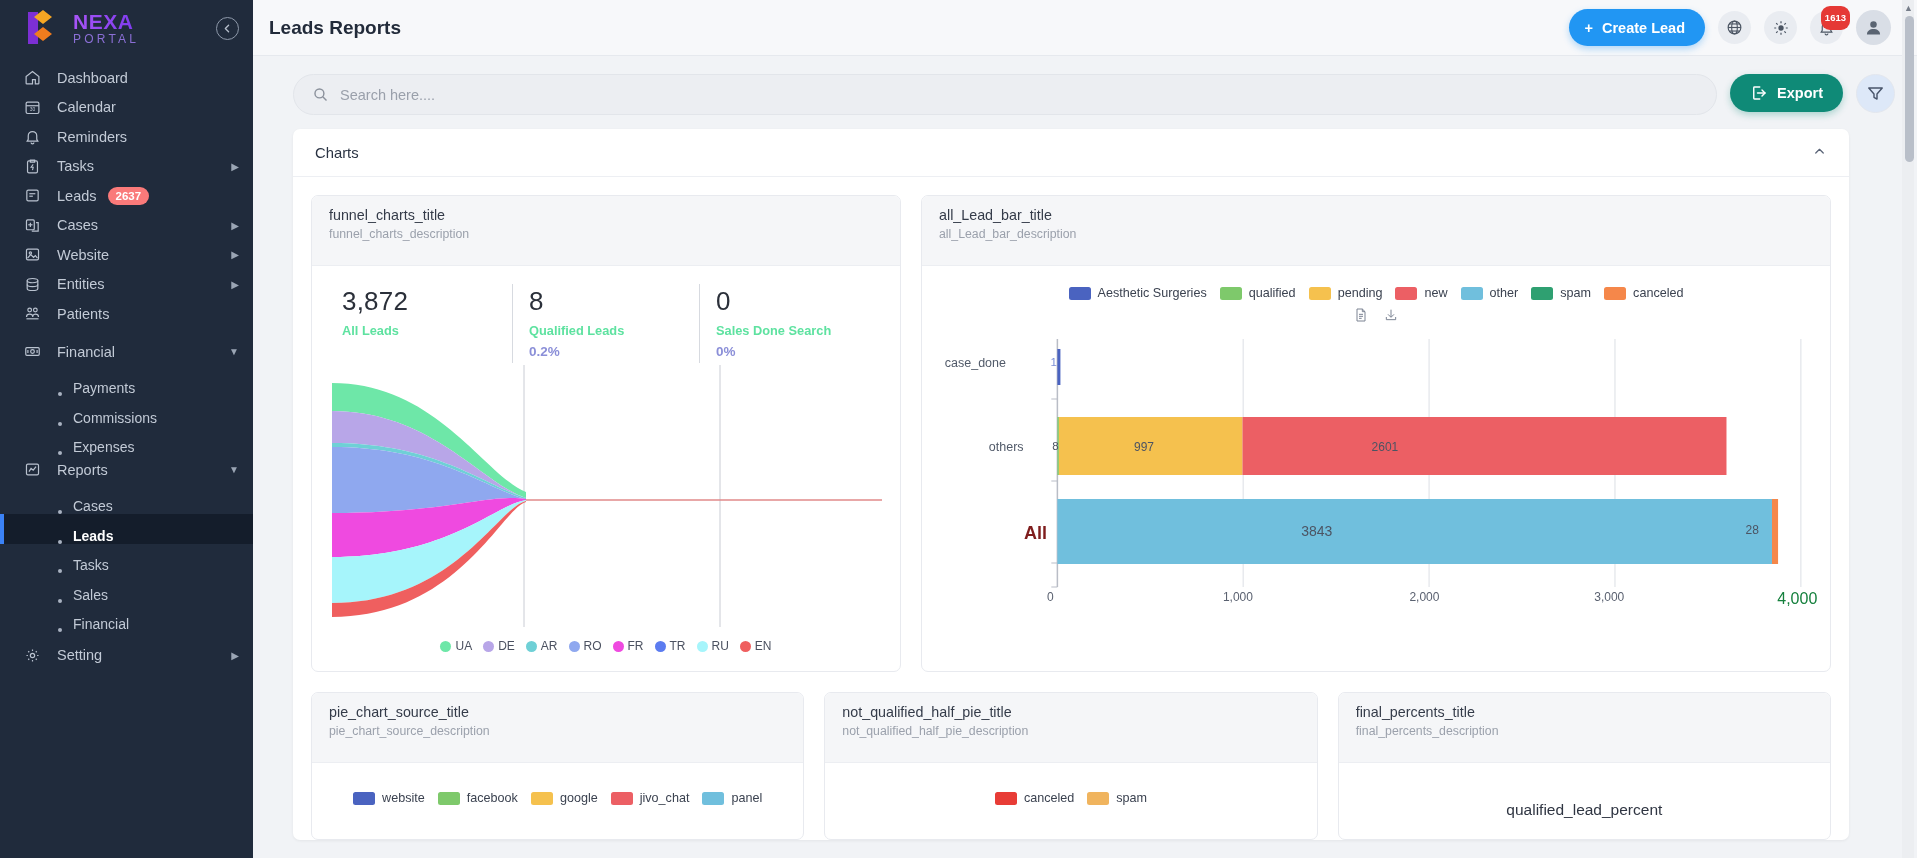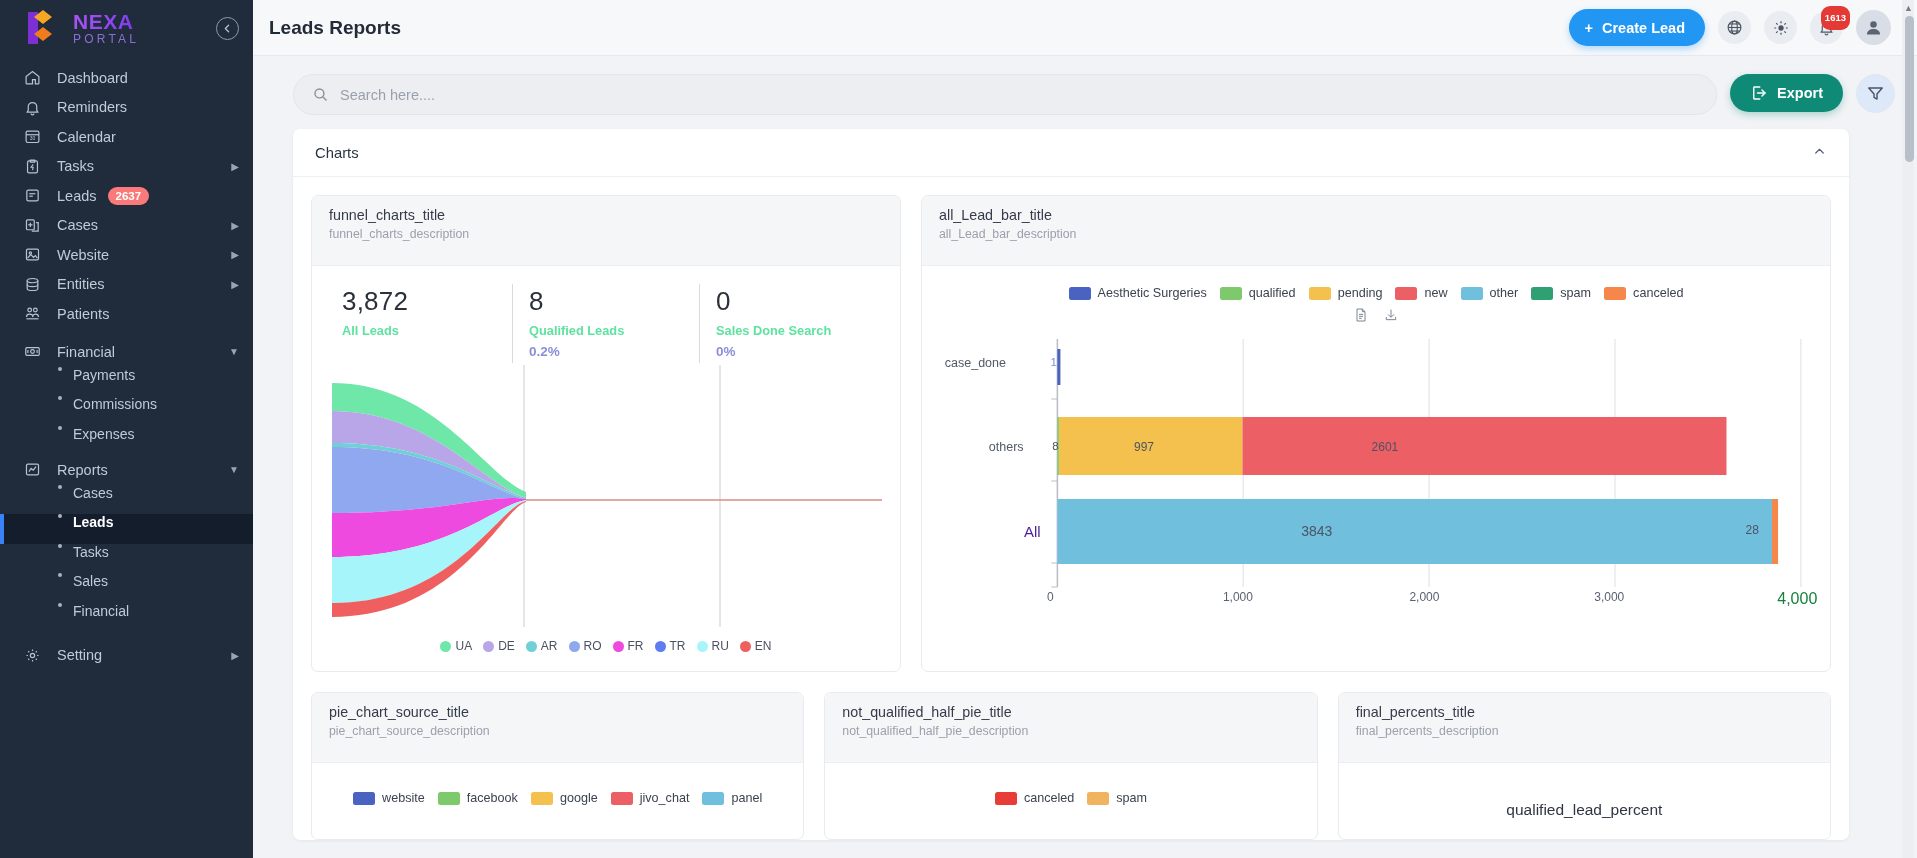--- a/index.html
+++ b/index.html
@@ -38,21 +38,21 @@
   .nav-item .ico { width: 21px; height: 21px; flex: none; display: flex;
     align-items: center; justify-content: center; color: #b9c2cf; }
   .nav-item .label { margin-left: 14px; white-space: nowrap; }
   .nav-item .caret { margin-left: auto; font-size: 10px; color: #9aa5b4; }
   .nav-space { height: 8.5px; }
   .badge-pill {
     margin-left: 11px; background: #fa7a7a; color: #fff; font-size: 11.5px;
     font-weight: 700; border-radius: 11px; padding: 2px 8px; line-height: 1.25;
   }
   .sub-item {
-    display:flex; align-items:flex-start; height: 29.5px; font-size: 14px;
+    display:flex; align-items:flex-end; height: 29.5px; font-size: 14px;
     color:#c2cad6; padding-left: 58px; cursor: pointer; position: relative;
   }
   .sub-item .dot { width:4px;height:4px;border-radius:50%;background:#a8b2c1;
     margin-right: 11px; flex:none; }
   .sub-item.active { background:#141d2b; color:#fff; font-weight:700; }
   .sub-item.active::before { content:""; position:absolute; left:0; top:0; bottom:0;
     width:4px; background:#3b82f6; }
 
   
   .main { flex: 1; height: 858px; display: flex; flex-direction: column;
@@ -195,36 +195,36 @@
           <svg width="17" height="17" viewBox="0 0 24 24" fill="none" stroke="currentColor" stroke-width="1.7">
             <path d="M3 10.5 L12 3.5 L21 10.5 V20 a1 1 0 0 1-1 1h-4v-6h-4v6H4a1 1 0 0 1-1-1z"></path>
           </svg>
         </span>
         <span class="label">Dashboard</span>
       </div>
 
       <div class="nav-item">
         <span class="ico">
           <svg width="17" height="17" viewBox="0 0 24 24" fill="none" stroke="currentColor" stroke-width="1.7">
-            <path d="M18 16v-5a6 6 0 0 0-12 0v5l-1.5 2.5h15z"></path>
-              <path d="M10 20.5a2 2 0 0 0 4 0"></path>
-          </svg>
-        </span>
-        <span class="label">Reminders</span>
-      </div>
-
-      <div class="nav-item">
-        <span class="ico">
-          <svg width="17" height="17" viewBox="0 0 24 24" fill="none" stroke="currentColor" stroke-width="1.7">
             <rect x="3" y="4.5" width="18" height="16" rx="2"></rect>
               <line x1="3" y1="9.5" x2="21" y2="9.5"></line>
             <text x="12" y="17.5" font-size="7" fill="currentColor" stroke="none" text-anchor="middle">30</text>
           </svg>
         </span>
         <span class="label">Calendar</span>
+      </div>
+
+      <div class="nav-item">
+        <span class="ico">
+          <svg width="17" height="17" viewBox="0 0 24 24" fill="none" stroke="currentColor" stroke-width="1.7">
+            <path d="M18 16v-5a6 6 0 0 0-12 0v5l-1.5 2.5h15z"></path>
+              <path d="M10 20.5a2 2 0 0 0 4 0"></path>
+          </svg>
+        </span>
+        <span class="label">Reminders</span>
       </div>
 
       <div class="nav-item">
         <span class="ico">
           <svg width="17" height="17" viewBox="0 0 24 24" fill="none" stroke="currentColor" stroke-width="1.7">
             <rect x="5" y="4" width="14" height="17" rx="2"></rect>
               <path d="M9 3h6v3H9z"></path>
             <path d="M13 9l-3 4h3l-1 4" stroke-width="1.5"></path>
           </svg>
         </span>
@@ -618,21 +618,21 @@
                   
                   <div style="position:absolute;left:0;top:0;width:100%;height:270px;pointer-events:none;">
                     <span style="position:absolute;left:1.0%;top:8.5%;font-size:12.5px;color:#515a69;">case_done</span>
                     <span style="position:absolute;left:13.0%;top:8.5%;font-size:11.5px;color:#7b8fd6;">1</span>
 
                     <span style="position:absolute;left:6.0%;top:39.5%;font-size:12.5px;color:#515a69;">others</span>
                     <span style="position:absolute;left:13.2%;top:39.5%;font-size:11.5px;color:#4c5463;">8</span>
                     <span style="position:absolute;left:22.5%;top:39.5%;font-size:12px;color:#4c5463;">997</span>
                     <span style="position:absolute;left:49.5%;top:39.5%;font-size:12px;color:#4c5463;">2601</span>
 
-                    <span style="position:absolute;left:10.0%;top:70.5%;font-size:15px;color:#4c1d95;">All</span>
+                    <span style="position:absolute;left:10.0%;top:70.5%;font-size:18px;color:#7f1d1d;font-weight:bold;">All</span>
                     <span style="position:absolute;left:41.5%;top:70.5%;font-size:14px;color:#4c5463;">3843</span>
                     <span style="position:absolute;left:92.0%;top:70.5%;font-size:12px;color:#4c5463;">28</span>
 
                     <span style="position:absolute;left:12.6%;top:95%;font-size:12px;color:#5a6170;">0</span>
                     <span style="position:absolute;left:32.6%;top:95%;font-size:12px;color:#5a6170;">1,000</span>
                     <span style="position:absolute;left:53.8%;top:95%;font-size:12px;color:#5a6170;">2,000</span>
                     <span style="position:absolute;left:74.8%;top:95%;font-size:12px;color:#5a6170;">3,000</span>
                     <span style="position:absolute;left:95.6%;top:95%;font-size:16px;color:#15803d;">4,000</span>
                   </div>
                 </div>

